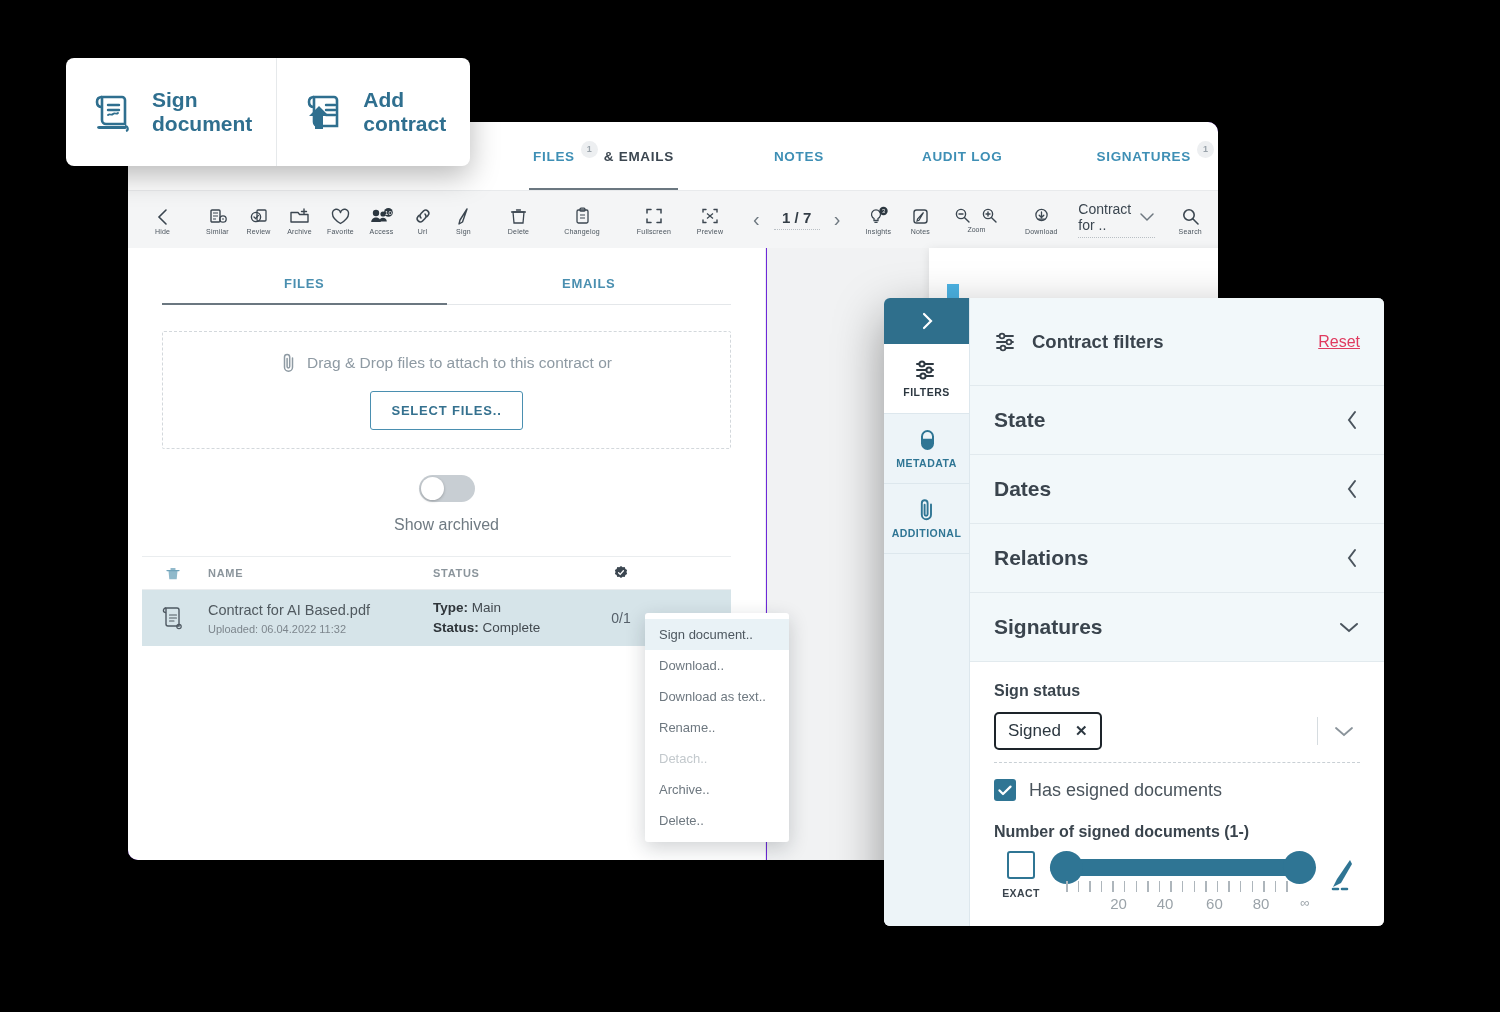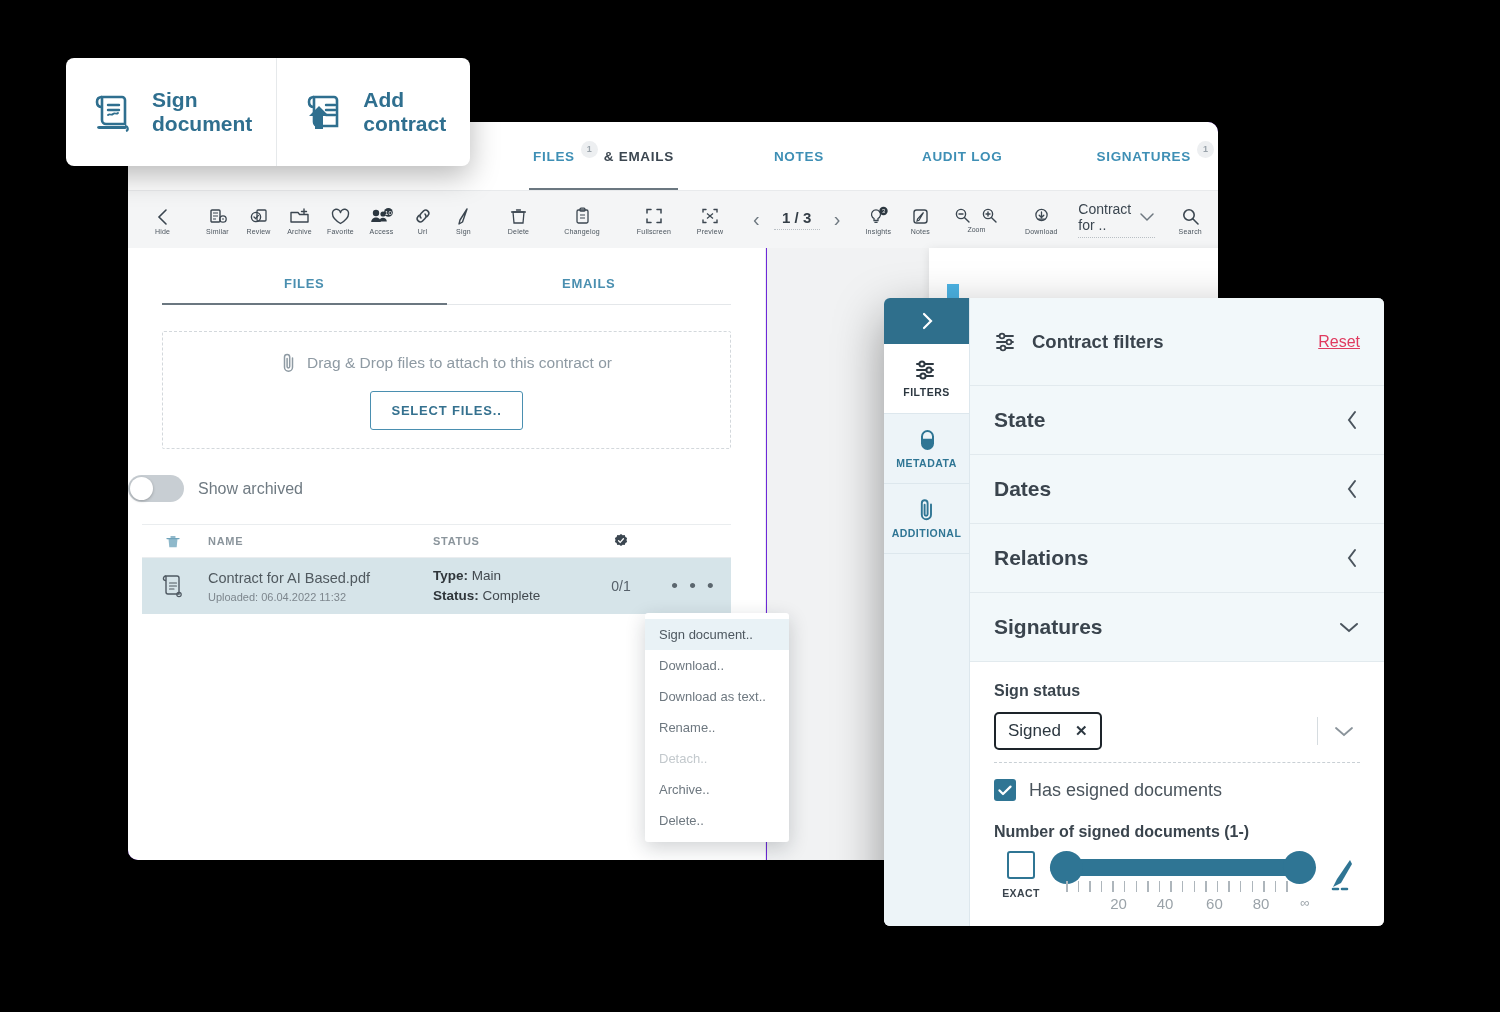--- a/index.html
+++ b/index.html
@@ -85,21 +85,21 @@
     margin: 26px 34px 0 34px; height: 118px;
     border: 1.5px dashed #d3d8dc; border-radius: 2px;
     display: flex; flex-direction: column; align-items: center; justify-content: center; gap: 16px;
   }
   .dz-line { display: flex; align-items: center; gap: 10px; font-size: 15.5px; color: #8e9aa3; }
   .btn-outline {
     border: 1.5px solid #4a8fb0; color: #35718f; background: #fff;
     font-size: 13px; font-weight: 700; letter-spacing: .8px;
     padding: 11px 20px; border-radius: 3px;
   }
-  .archived-row { display: flex; align-items: center; justify-content: flex-start; gap: 14px; margin-top: 26px; }
+  .archived-row { display: flex; align-items: center; justify-content: space-between; gap: 14px; margin-top: 26px; flex-direction: column; }
   .switch { width: 56px; height: 27px; border-radius: 14px; background: #c8ced3; position: relative; }
   .switch .knob {
     position: absolute; left: 2px; top: 2px; width: 23px; height: 23px; border-radius: 50%;
     background: #fff; box-shadow: 0 1px 3px rgba(0,0,0,.25);
   }
   .archived-lbl { font-size: 16px; color: #6f7a82; }
 
   
   .ftable { margin: 22px 34px 0 14px; }
   .fthead {
@@ -385,21 +385,21 @@
           <svg width="20" height="20" viewBox="0 0 20 20">
               <path d="M3 6V3.5h3M17 6V3.5h-3M3 14v2.5h3M17 14v2.5h-3" fill="none" stroke="#3b4650" stroke-width="1.4" stroke-linecap="round"></path>
               <path d="M7 7.5l6 5M13 7.5l-6 5" stroke="#3b4650" stroke-width="1.2"></path>
             </svg>
         </span>
         <span class="lbl">Preview</span>
       </div>
 
       <div class="pager">
         <span class="chev">‹</span>
-        <span class="pg">1 / 3</span>
+        <span class="pg">1 / 7</span>
         <span class="chev">›</span>
       </div>
 
       <div class="tool" style="width:44px">
         <span class="glyph">
           <svg width="22" height="20" viewBox="0 0 22 20">
               <path d="M7 12.5a4.5 4.5 0 1 1 4 0v2h-4z" fill="none" stroke="#3b4650" stroke-width="1.3"></path>
               <path d="M7.4 16.4h3.2" stroke="#3b4650" stroke-width="1.2"></path>
               <circle cx="16.5" cy="5" r="4.2" fill="#2c3740"></circle>
               <text x="16.5" y="7.2" font-size="5.6" fill="#fff" text-anchor="middle" font-family="Liberation Sans">3</text>

